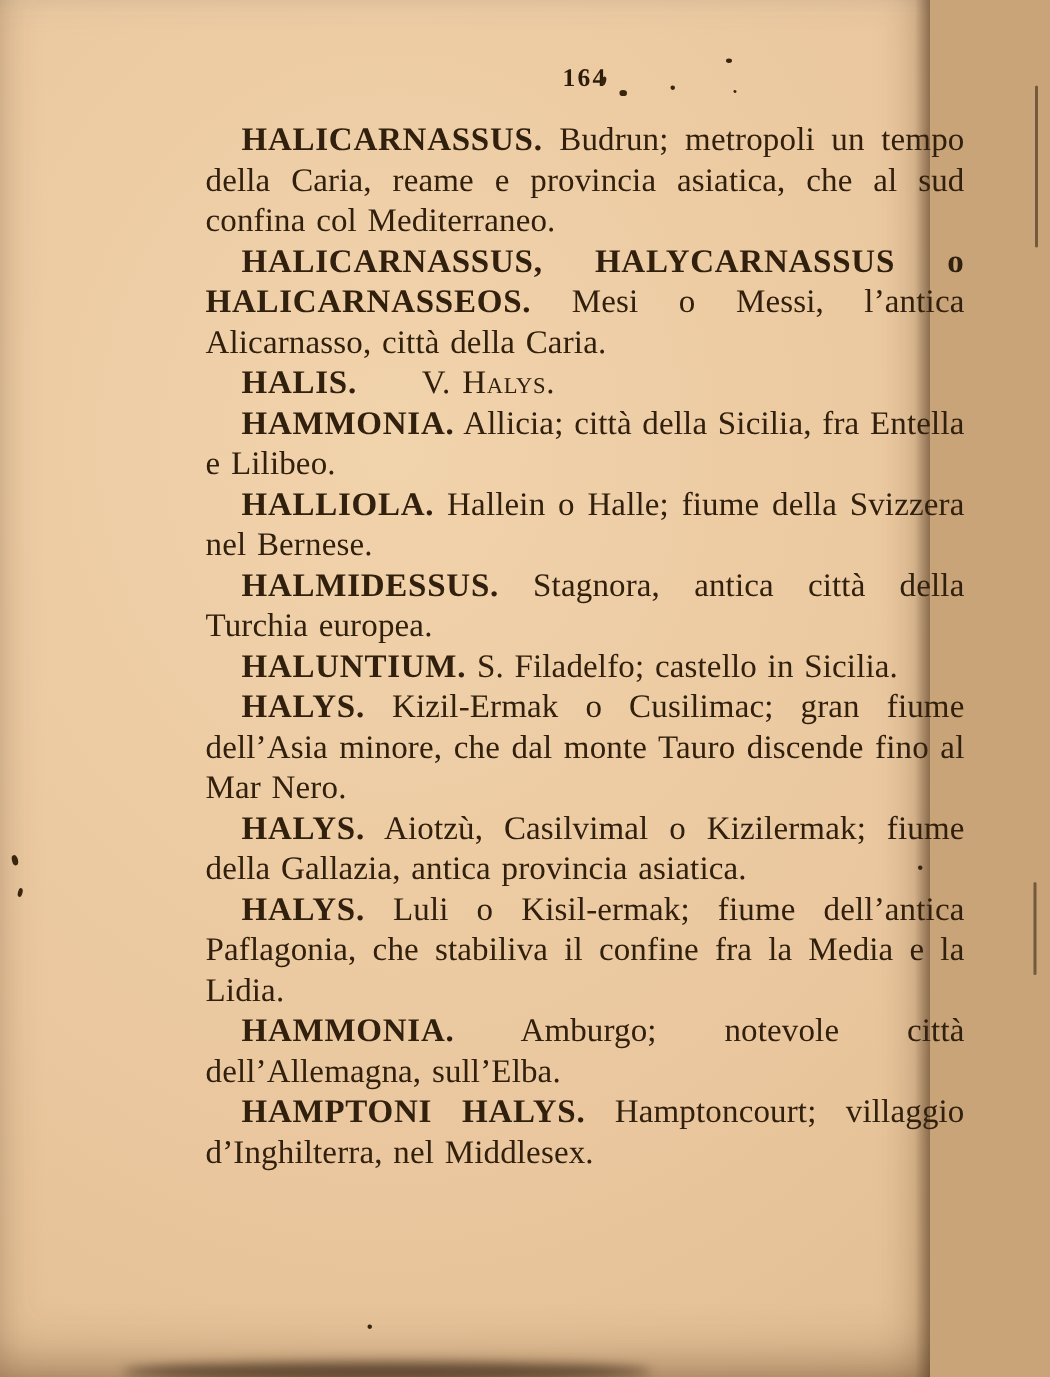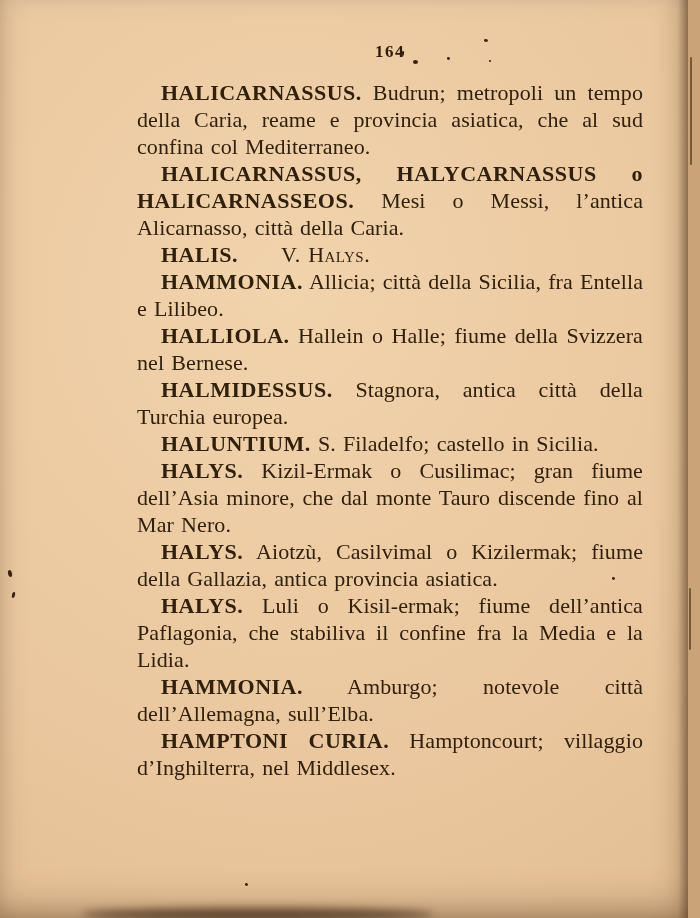--- a/index.html
+++ b/index.html
@@ -2,21 +2,21 @@
 <html><head>
 <meta charset="utf-8">
 <style>
   html,body{margin:0;padding:0;}
   body{
     width:700px;height:918px;overflow:hidden;
     background:#c9a478;
     font-family:"Liberation Serif","DejaVu Serif",serif;
   }
   .page{
-    position:relative;width:688px;height:918px;
+    position:relative;width:620px;height:918px;
     background:radial-gradient(ellipse 130% 105% at 42% 32%, #f1d3ac 0%, #eac79e 50%, #e2bd92 82%, #d6af85 100%);
     box-shadow:
       inset 0 -20px 38px -14px rgba(82,52,24,.45),
       inset -16px 0 32px -16px rgba(82,52,24,.42),
       inset 8px 0 22px -14px rgba(82,52,24,.22),
       inset 0 10px 24px -16px rgba(255,242,218,.55);
     color:#31200d;
   }
   .column{position:absolute;left:137px;top:42px;width:506px;}
   .page-number{
@@ -86,21 +86,21 @@
     </p>
     <p class="entry">
       <span class="headword">HALYS.</span>
       <span>Luli o Kisil-ermak; fiume dell’antica Paflagonia, che stabiliva il confine fra la Media e la Lidia.</span>
     </p>
     <p class="entry">
       <span class="headword">HAMMONIA.</span>
       <span>Amburgo; notevole città dell’Allemagna, sull’Elba.</span>
     </p>
     <p class="entry">
-      <span class="headword">HAMPTONI CURIA.</span>
+      <span class="headword">HAMPTONI HALYS.</span>
       <span>Hamptoncourt; villaggio d’Inghilterra, nel Middlesex.</span>
     </p>
   </div>
 
   <div class="speck" style="left:401px;top:51px;width:3px;height:6px;transform:rotate(18deg);"></div>
   <div class="speck" style="left:413px;top:60px;width:5px;height:4px;"></div>
   <div class="speck" style="left:447px;top:57px;width:3px;height:3px;"></div>
   <div class="speck" style="left:484px;top:39px;width:4px;height:3px;"></div>
   <div class="speck" style="left:489px;top:60px;width:2px;height:2px;"></div>
   <div class="speck" style="left:8px;top:570px;width:4px;height:7px;transform:rotate(-12deg);"></div>

